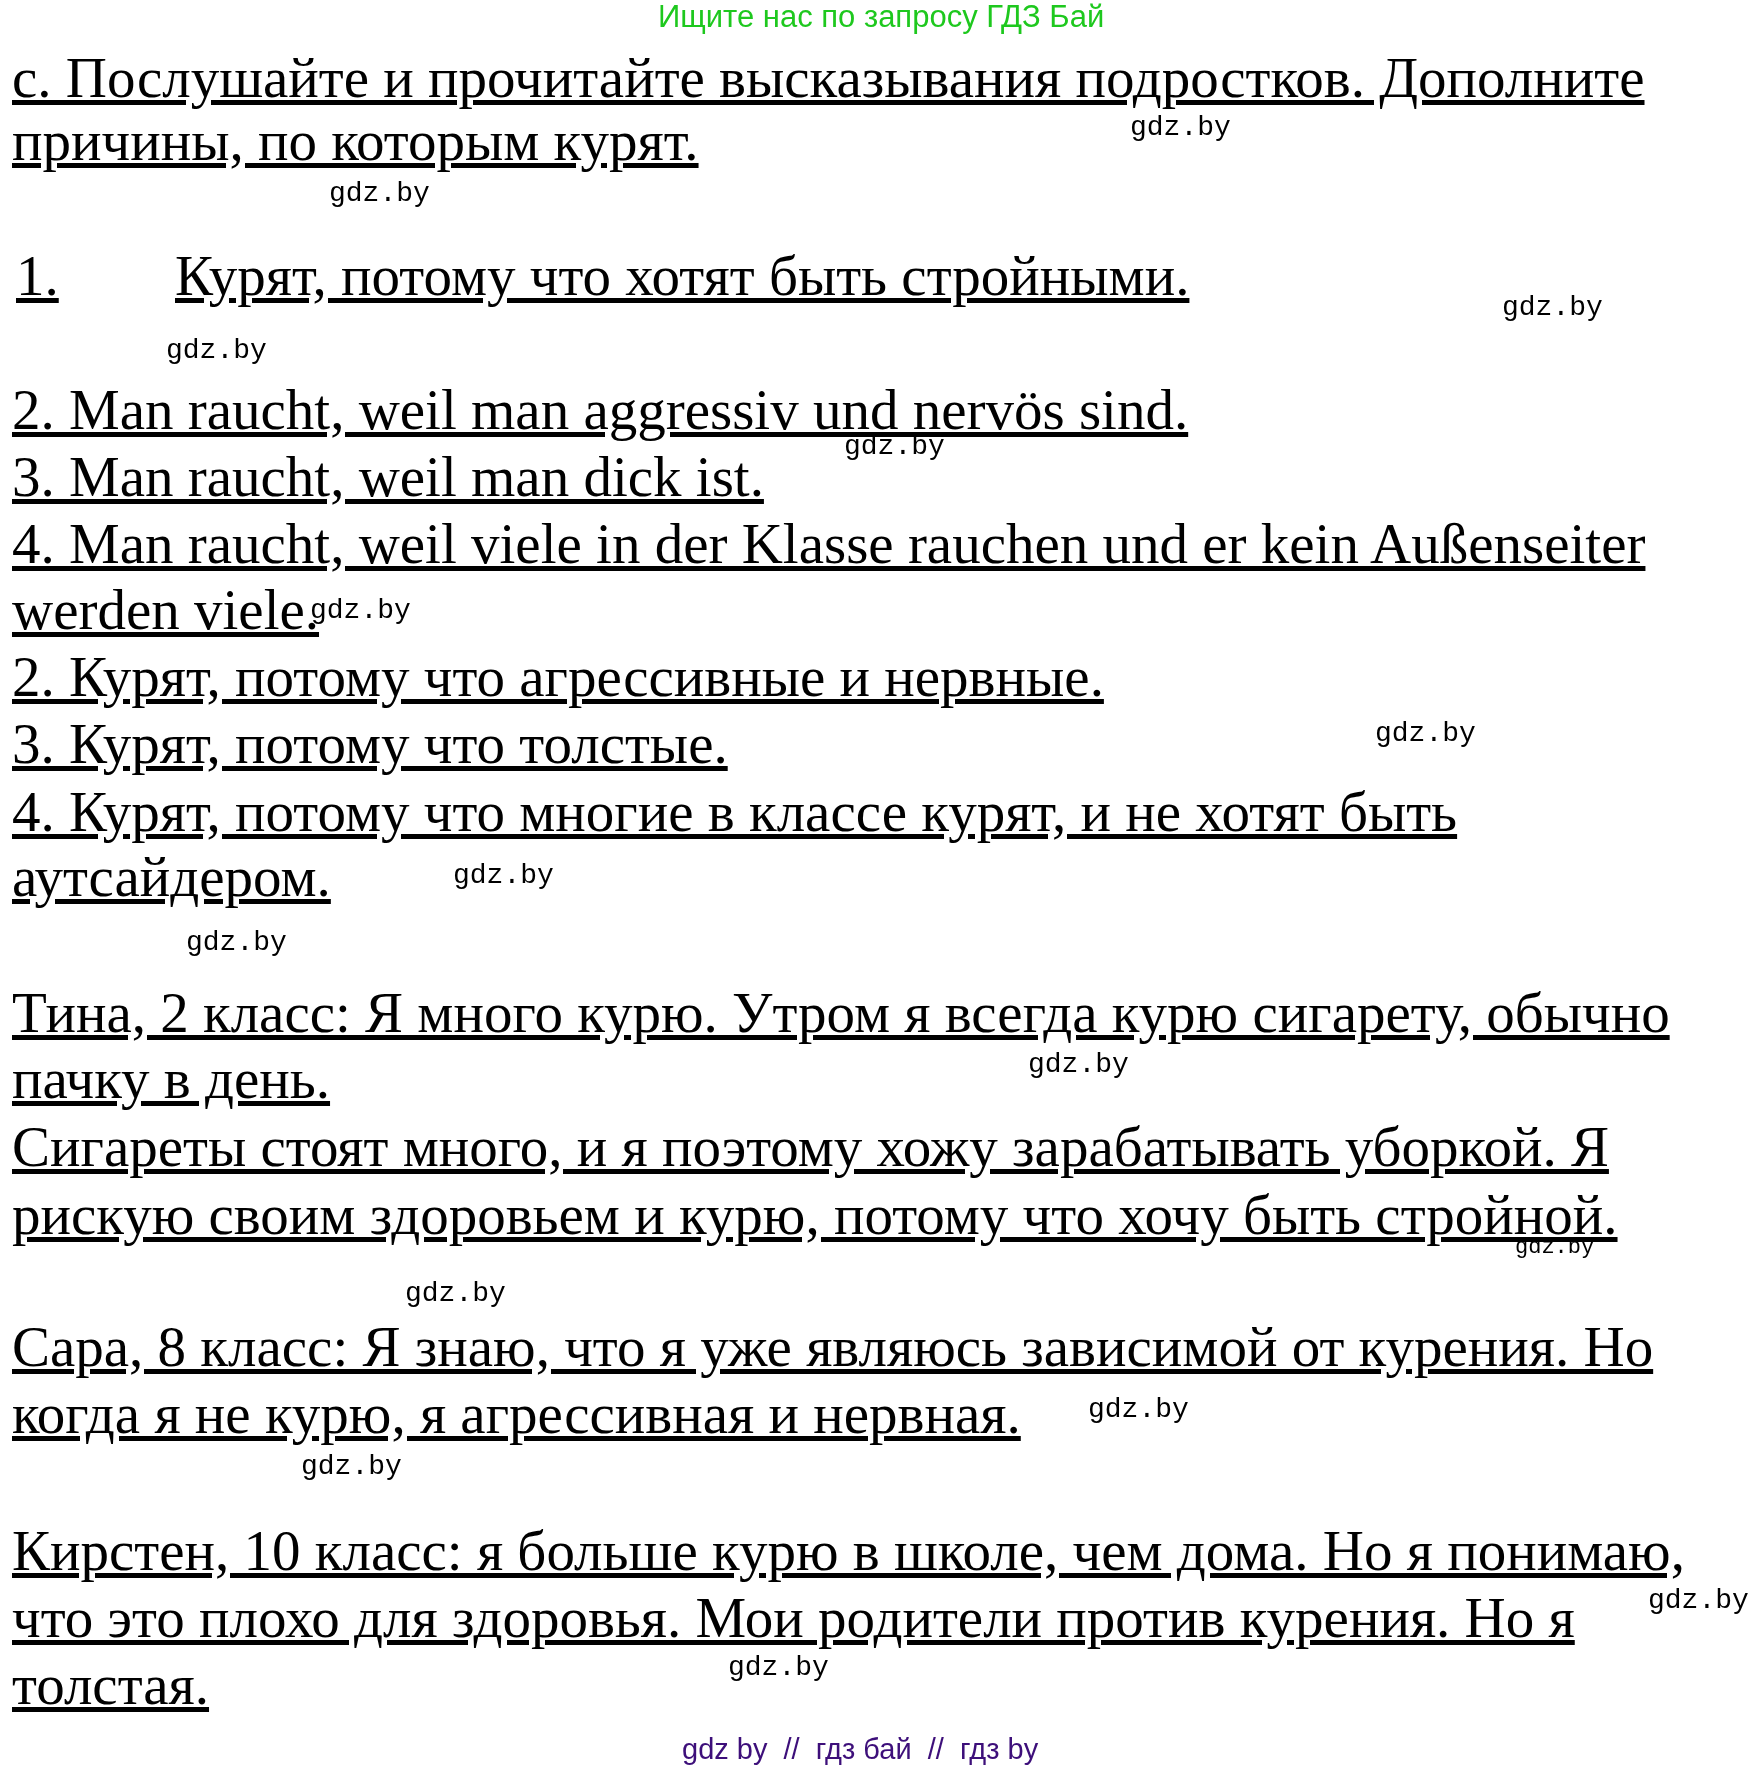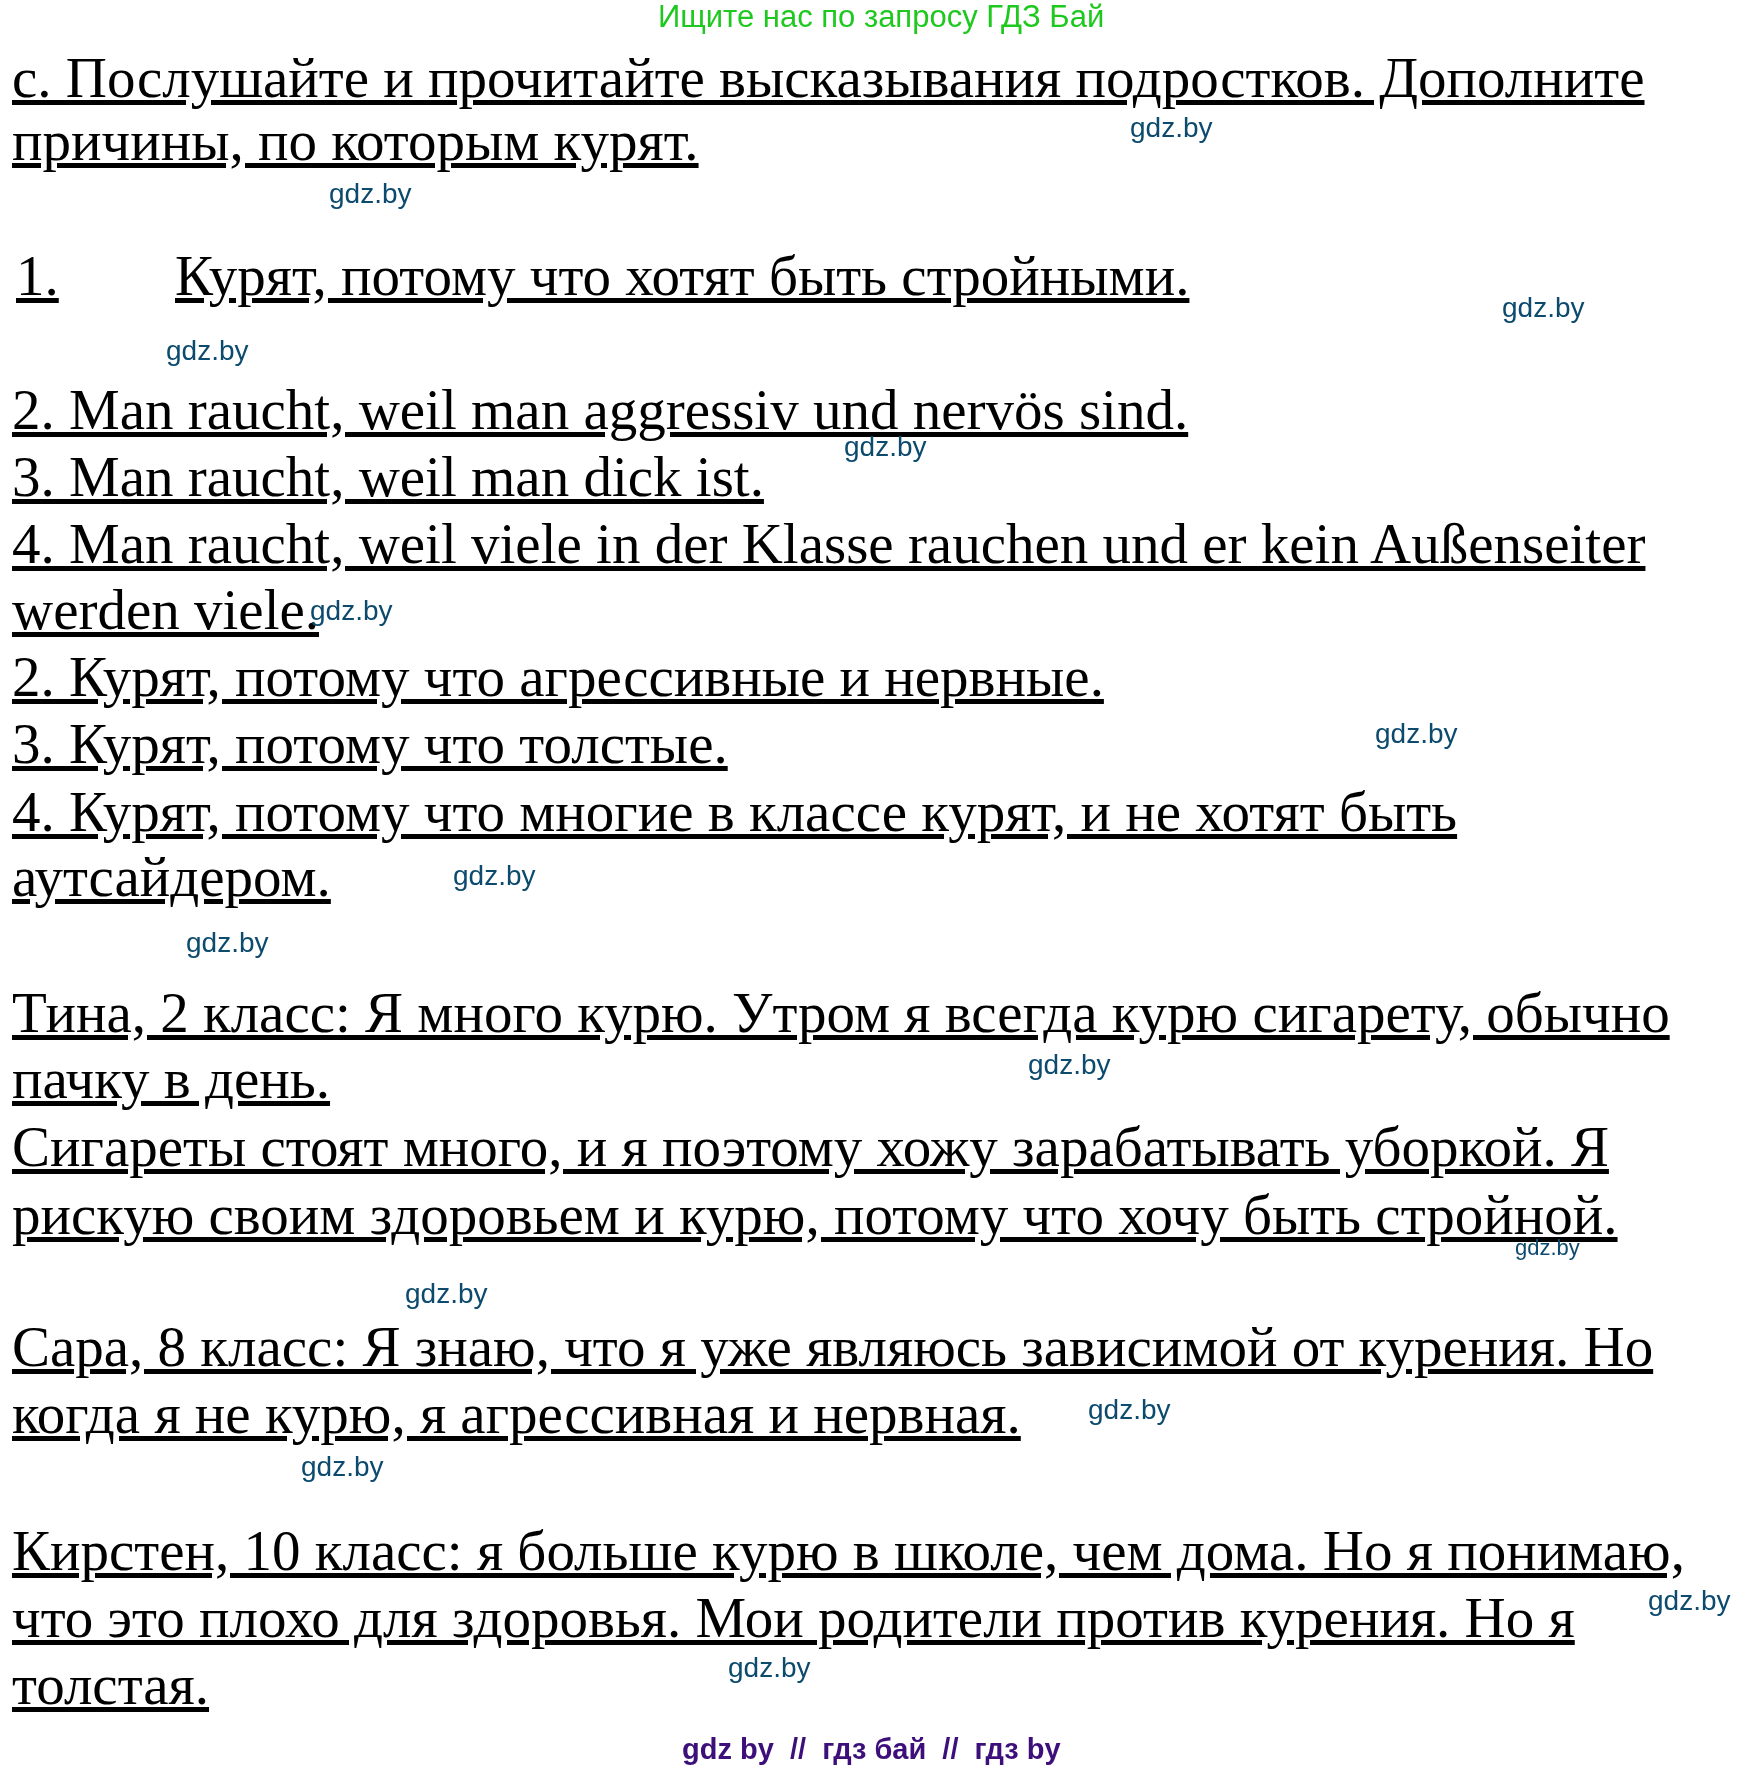--- a/index.html
+++ b/index.html
@@ -5,33 +5,33 @@
   html, body { margin: 0; padding: 0; background: #ffffff; }
   body { width: 1757px; height: 1771px; position: relative; overflow: hidden; }
   .banner {
     position: absolute; left: 658px; top: 2px;
     font-family: "Liberation Sans", sans-serif; font-size: 31px; line-height: 29px;
     color: #1ec81e; white-space: nowrap;
   }
   .footer {
     position: absolute; left: 682px; top: 1735px;
     font-family: "Liberation Sans", sans-serif; font-size: 29px; line-height: 29px;
-    color: #3d0f7a; white-space: pre; font-weight: bold;
+    color: #3d0f7a; white-space: pre;
   }
   .ln {
     position: absolute; left: 12px;
     font-family: "Liberation Serif", serif; font-size: 57px; line-height: 57px;
     color: #000000; white-space: pre; text-decoration: underline;
   }
   .num1 { left: 16px; }
   .item1-text { left: 175px; }
   .wm {
     position: absolute;
-    font-family: Liberation Sans, sans-serif; font-size: 28px; line-height: 28px;
-    color: #0c4a6e; white-space: nowrap;
+    font-family: Liberation Mono, monospace; font-size: 28px; line-height: 28px;
+    color: #000000; white-space: nowrap;
   }
   .wm.small { font-size: 22px; line-height: 22px; }
 </style>
 </head>
 <body>
 
 <div class="banner">Ищите нас по запросу ГДЗ Бай</div>
 
 <div>
   <div class="ln" style="top:49px">с. Послушайте и прочитайте высказывания подростков. Дополните</div>

